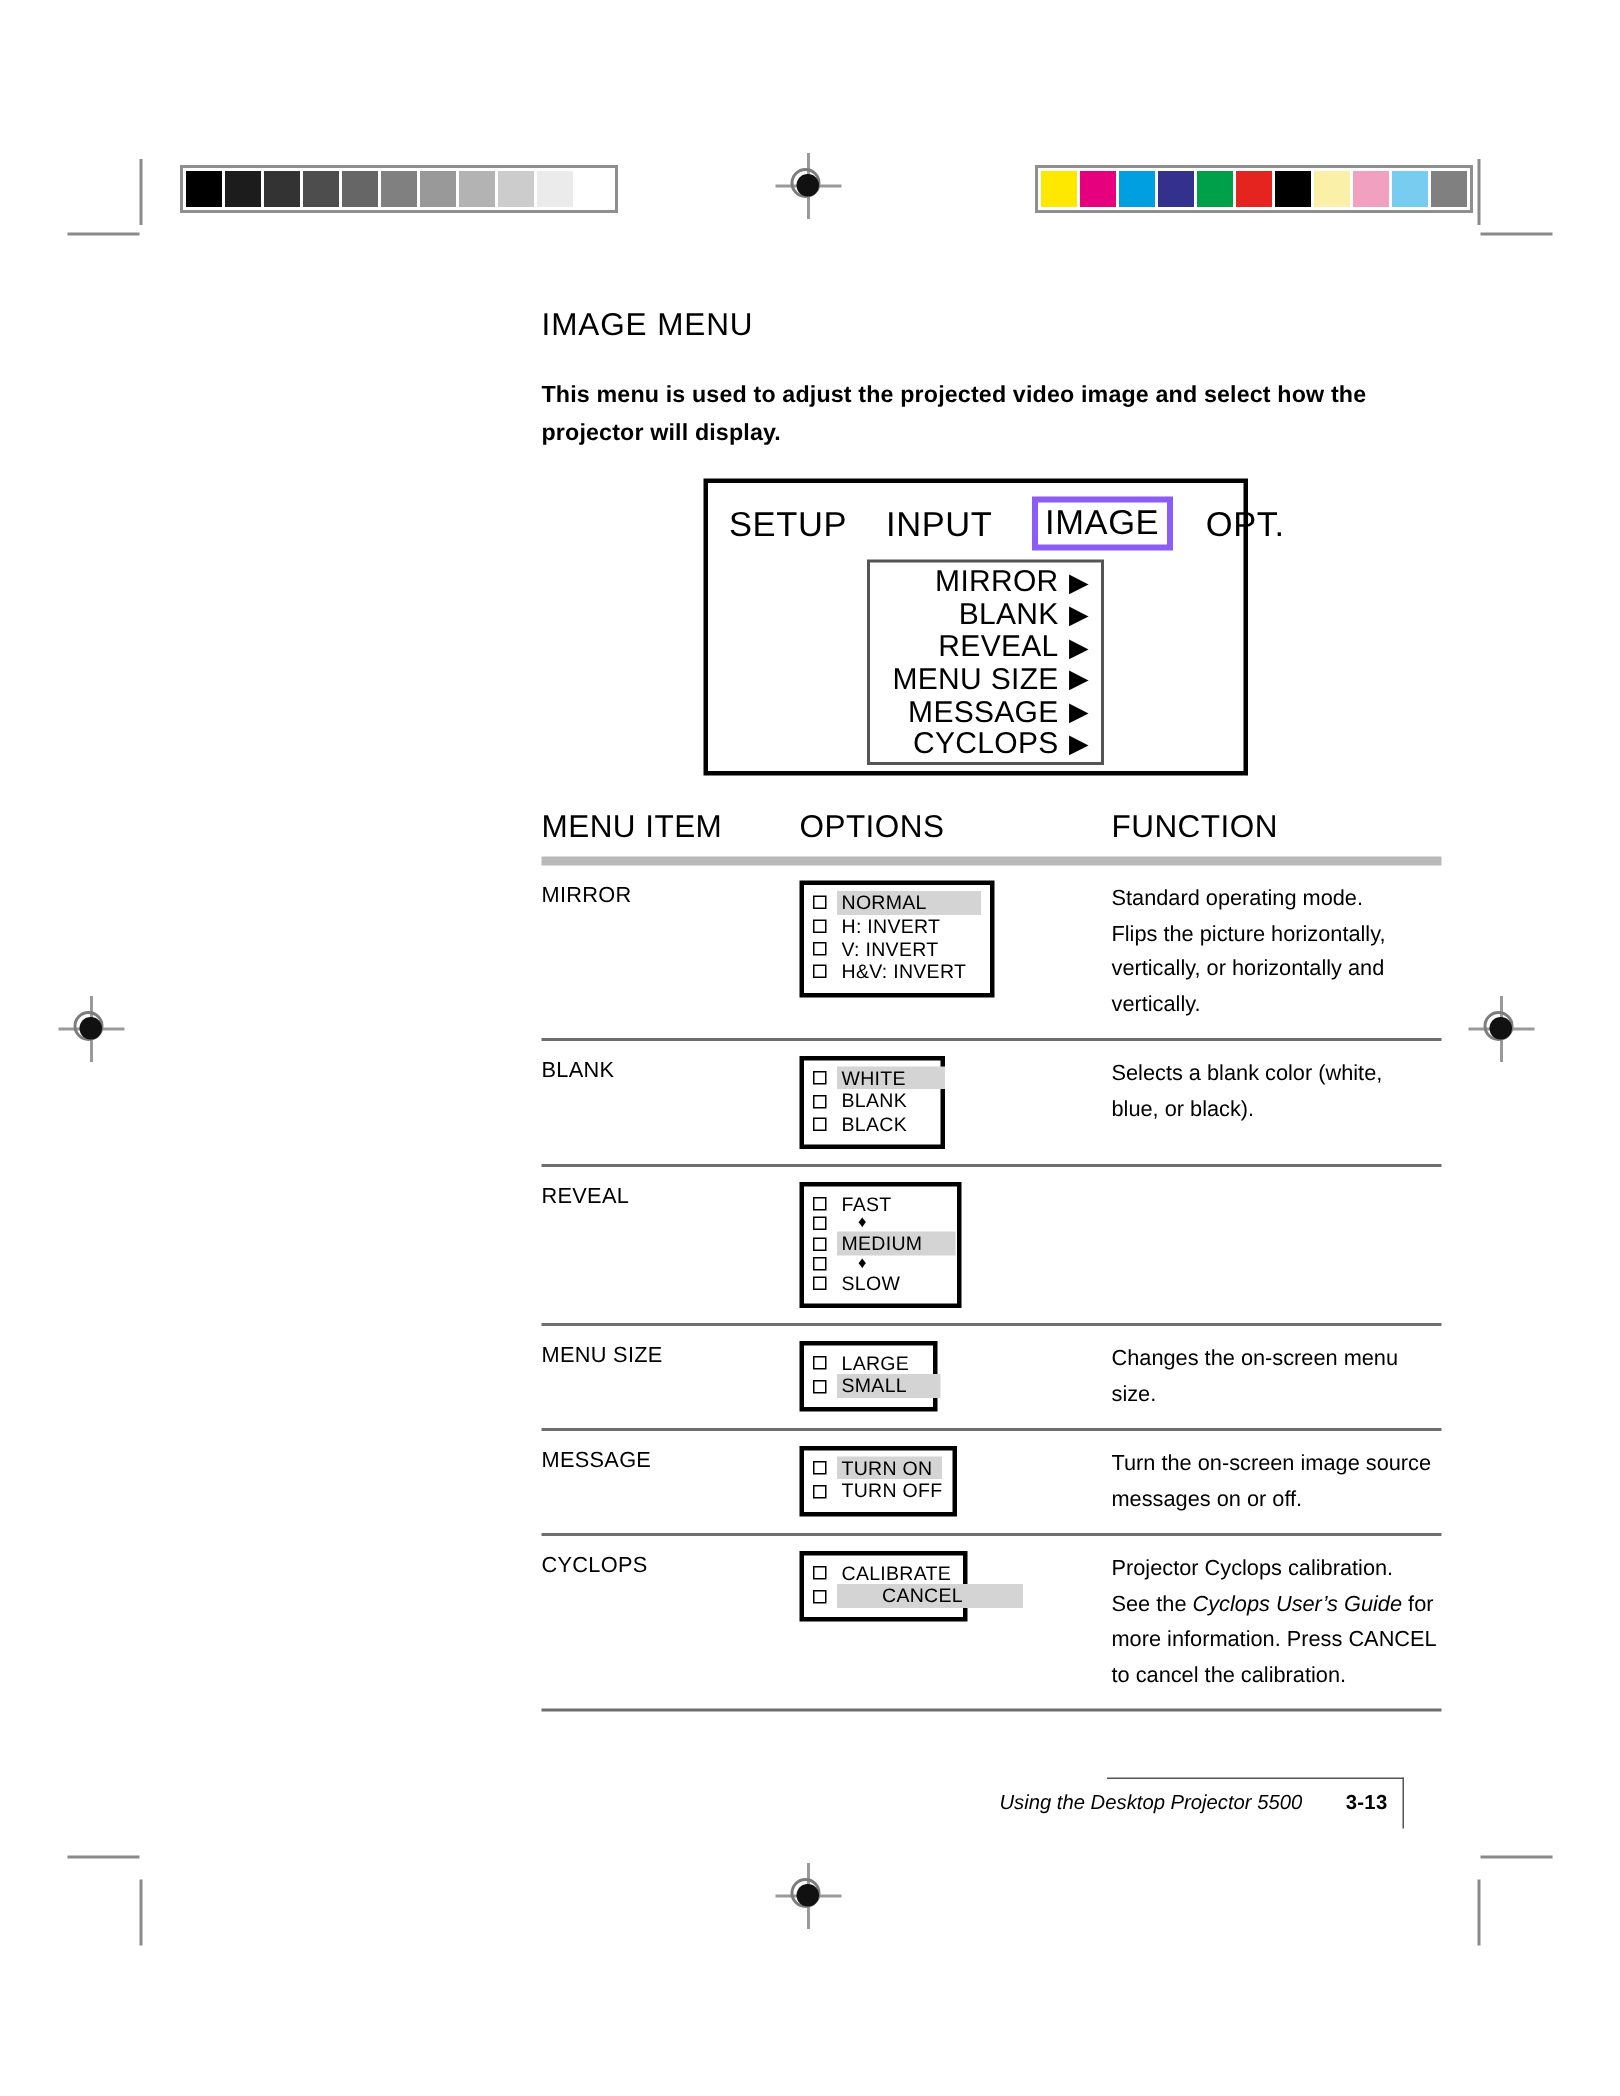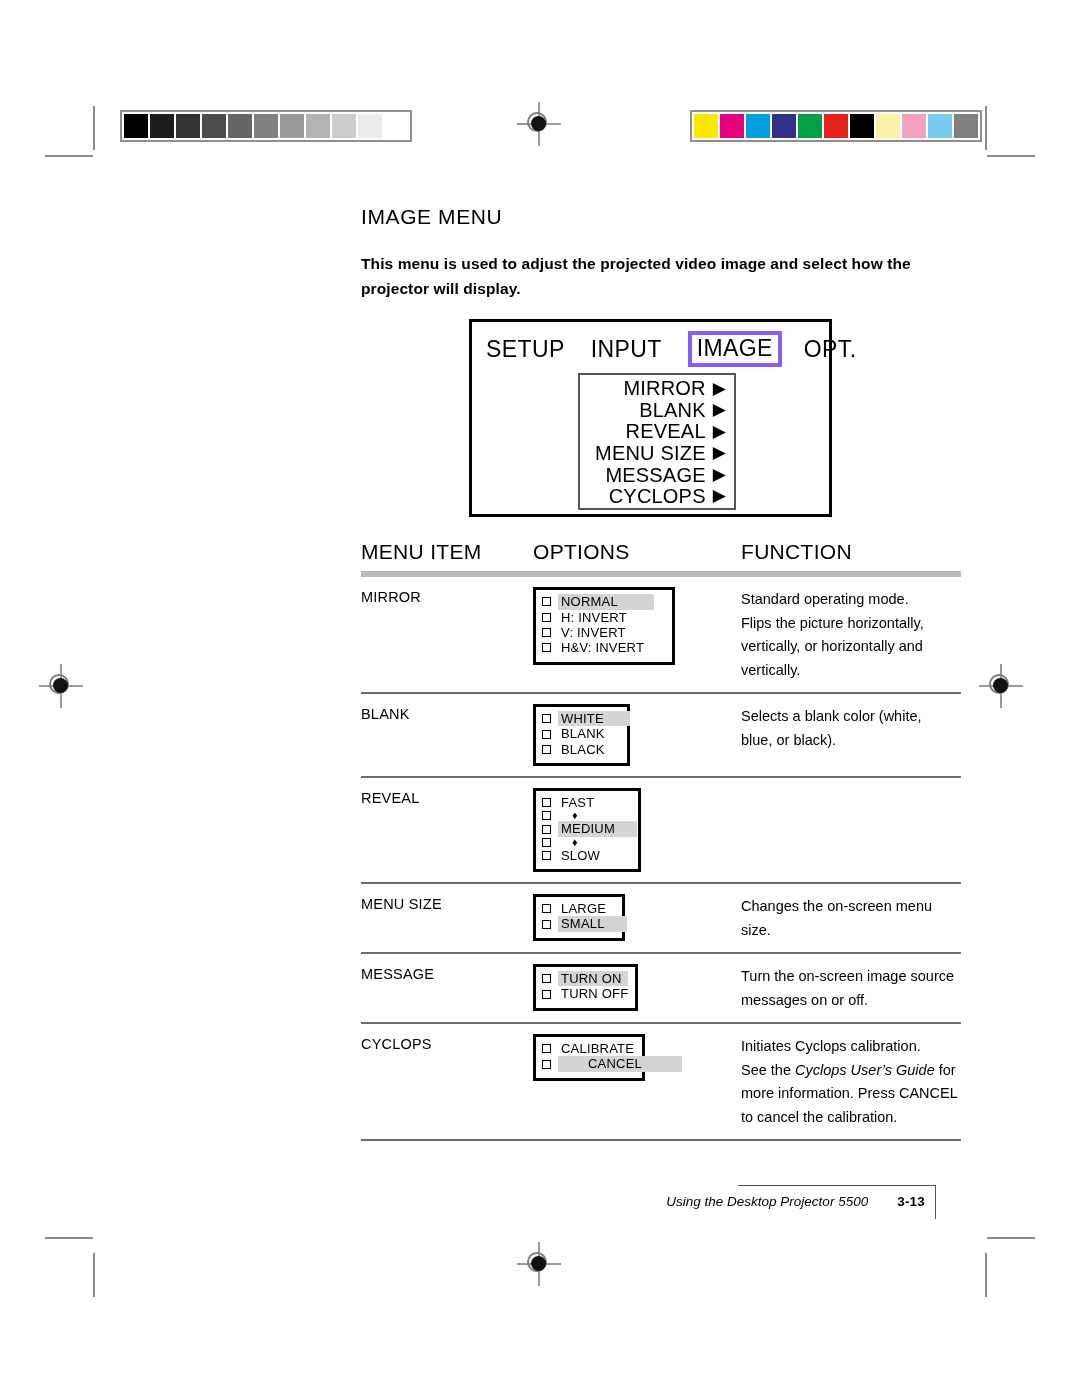--- a/index.html
+++ b/index.html
@@ -236,21 +236,21 @@
   }
   .opt-line.hl .opt-label {
     background: #d4d4d4;
   }
   .opt-glyph {
     font-size: 11px;
     line-height: 1;
     padding-left: 14px;
   }
   
-  .optbox.w-mirror { width: 142px; }
+  .optbox.w-mirror { width: 130px; }
   .optbox.w-blank  { width: 97px; }
   .optbox.w-reveal { width: 108px; }
   .optbox.w-size   { width: 92px; }
   .optbox.w-msg    { width: 105px; }
   .optbox.w-cyc    { width: 112px; }
 
   .optbox.w-mirror .opt-line.hl .opt-label { padding-right: 36px; }
   .optbox.w-blank  .opt-line.hl .opt-label { padding-right: 26px; }
   .optbox.w-reveal .opt-line.hl .opt-label { padding-right: 22px; }
   .optbox.w-size   .opt-line.hl .opt-label { padding-right: 22px; }
@@ -493,21 +493,21 @@
         <div class="tbl-row">
           <div class="col-item cell-item">CYCLOPS</div>
           <div class="col-opts"><div class="optbox w-cyc"><div class="opt-line">
                 <span class="opt-chk"></span>
                 <span class="opt-label">CALIBRATE</span>
               </div><div class="opt-line hl">
                 <span class="opt-chk"></span>
                 <span class="opt-label">CANCEL</span>
               </div></div></div>
           <div class="col-func cell-func">
-            <div>Initiates Cyclops calibration.</div>
+            <div>Projector Cyclops calibration.</div>
             <div>See the <em>Cyclops User’s Guide</em> for</div>
             <div>more information. Press CANCEL</div>
             <div>to cancel the calibration.</div>
           </div>
         </div>
         <div class="tbl-rule-thin"></div>
       </div>
   </div>
 
 </div>

